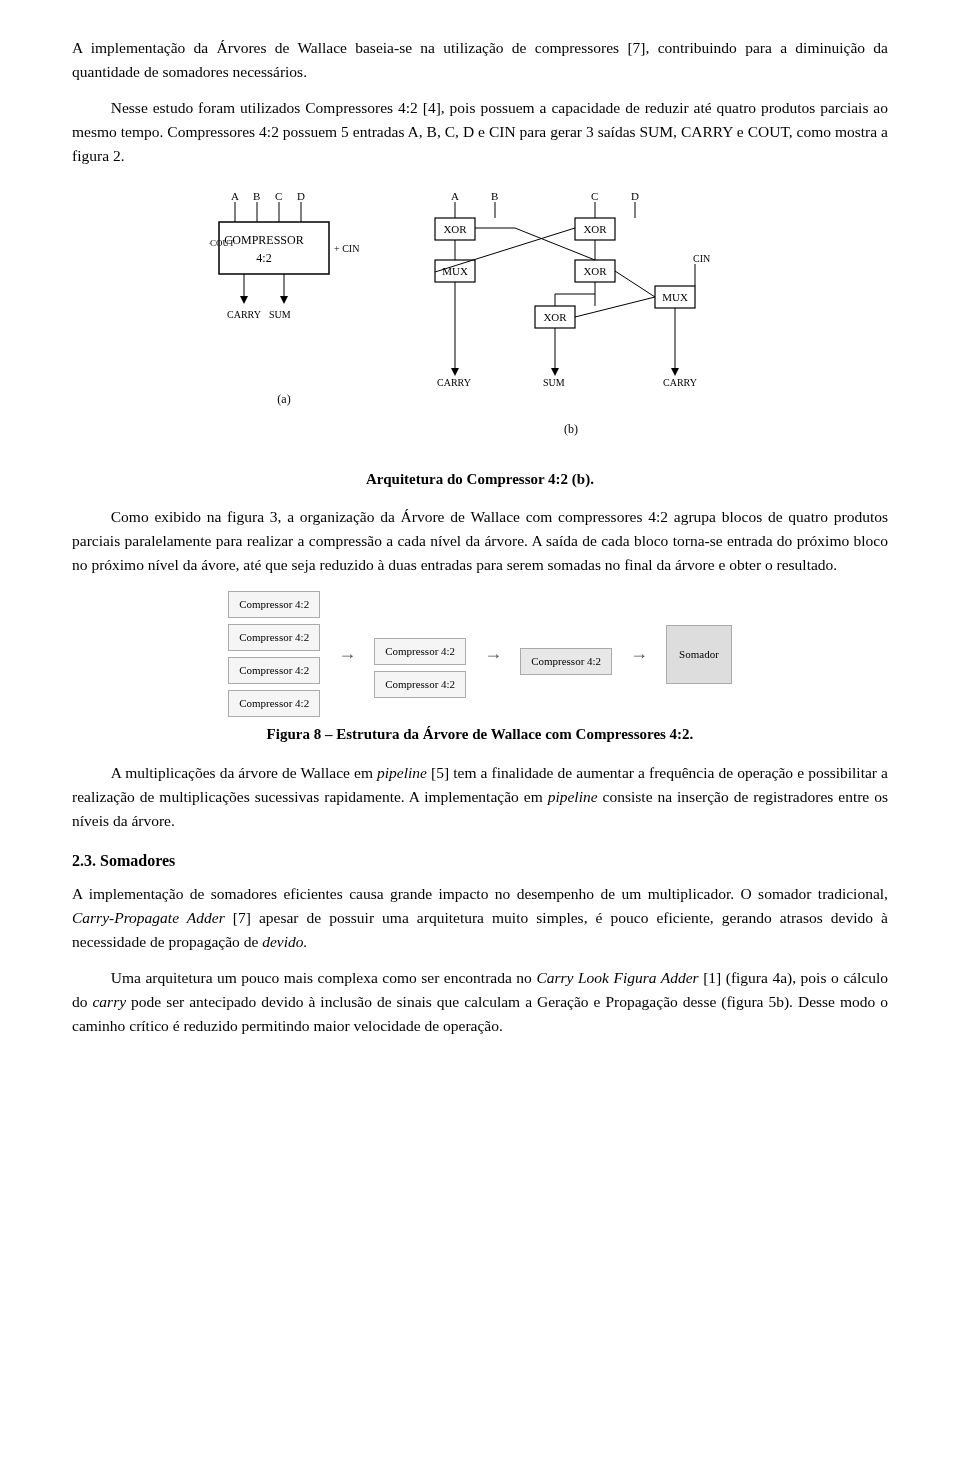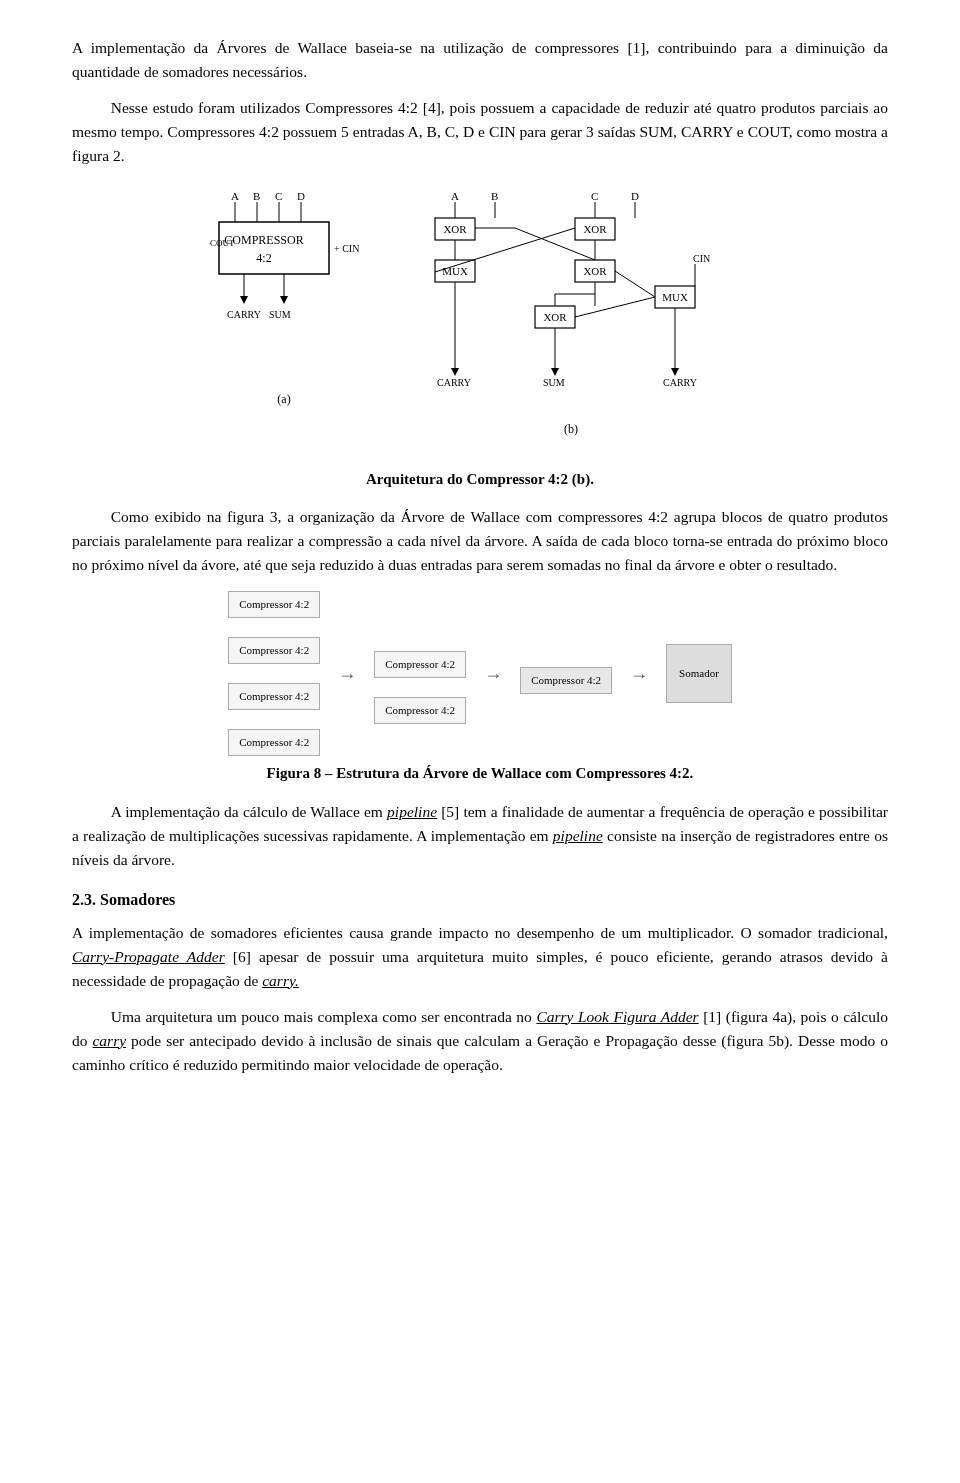--- a/index.html
+++ b/index.html
@@ -59,21 +59,21 @@
     }
     .fig3-inner {
       display: flex;
       align-items: center;
       gap: 18px;
       font-size: 11.5px;
     }
     .fig3-col {
       display: flex;
       flex-direction: column;
-      gap: 19px;
+      gap: 6px;
     }
     .comp-box {
       border: 1.5px solid #aaa;
       background: #f5f5f5;
       padding: 4px 10px;
       font-size: 11px;
       min-width: 90px;
       text-align: center;
     }
     .comp-box-highlight {
@@ -96,30 +96,30 @@
       font-size: 18px;
       color: #555;
       align-self: center;
     }
     .section-heading {
       font-size: 16px;
       font-weight: bold;
       margin-top: 16px;
       margin-bottom: 8px;
     }
-    em { font-style: italic; text-decoration: underline; }
+    em { font-style: italic; }
     .fig-label {
       font-size: 12px;
       margin-top: 4px;
     }
   </style>
 </head>
 <body>
 
-<p class="paragraph">A implementação da Árvores de Wallace baseia-se na utilização de compressores [1], contribuindo para a diminuição da quantidade de somadores necessários.</p>
+<p class="paragraph">A implementação da Árvores de Wallace baseia-se na utilização de compressores [7], contribuindo para a diminuição da quantidade de somadores necessários.</p>
 
 <p class="paragraph-indent">Nesse estudo foram utilizados Compressores 4:2 [4], pois possuem a capacidade de reduzir até quatro produtos parciais ao mesmo tempo. Compressores 4:2 possuem 5 entradas A, B, C, D e CIN para gerar 3 saídas SUM, CARRY e COUT, como mostra a figura 2.</p>
 
 <div class="figure-container">
 
   <div class="fig2-left">
     <svg width="150" height="200">
 
       <text x="22" y="14" font-size="11" font-family="Times New Roman">A</text>
       <text x="44" y="14" font-size="11" font-family="Times New Roman">B</text>
@@ -251,27 +251,27 @@
       <div class="adder-box">Somador</div>
     </div>
   </div>
 </div>
 
 <div class="figure-caption">
   <strong>Figura 8 – Estrutura da Árvore de Wallace com Compressores 4:2.</strong>
 </div>
 
 <p class="paragraph-indent">
-  <span>A implementação da cálculo de Wallace em </span><em>pipeline</em><span> [5] tem a finalidade de aumentar a frequência de operação e possibilitar a realização de multiplicações sucessivas rapidamente. A implementação em </span><em>pipeline</em><span> consiste na inserção de registradores entre os níveis da árvore.</span>
+  <span>A multiplicações da árvore de Wallace em </span><em>pipeline</em><span> [5] tem a finalidade de aumentar a frequência de operação e possibilitar a realização de multiplicações sucessivas rapidamente. A implementação em </span><em>pipeline</em><span> consiste na inserção de registradores entre os níveis da árvore.</span>
 </p>
 
 <div class="section-heading">
   <span>2.3.</span>
   <span>Somadores</span>
 </div>
 
 <p class="paragraph">
-  <span>A implementação de somadores eficientes causa grande impacto no desempenho de um multiplicador. O somador tradicional,</span> <em>Carry-Propagate Adder</em><span> [6] apesar de possuir uma arquitetura muito simples, é pouco eficiente, gerando atrasos devido à necessidade de propagação de</span> <em>carry.</em>
+  <span>A implementação de somadores eficientes causa grande impacto no desempenho de um multiplicador. O somador tradicional,</span> <em>Carry-Propagate Adder</em><span> [7] apesar de possuir uma arquitetura muito simples, é pouco eficiente, gerando atrasos devido à necessidade de propagação de</span> <em>devido.</em>
 </p>
 
 <p class="paragraph-indent">
   <span>Uma arquitetura um pouco mais complexa como ser encontrada no </span><em>Carry Look Figura Adder</em><span> [1] (figura 4a), pois o cálculo do </span><em>carry</em><span> pode ser antecipado devido à inclusão de sinais que calculam a Geração e Propagação desse (figura 5b). Desse modo o caminho crítico é reduzido permitindo maior velocidade de operação.</span>
 </p>
 
 </body></html>

